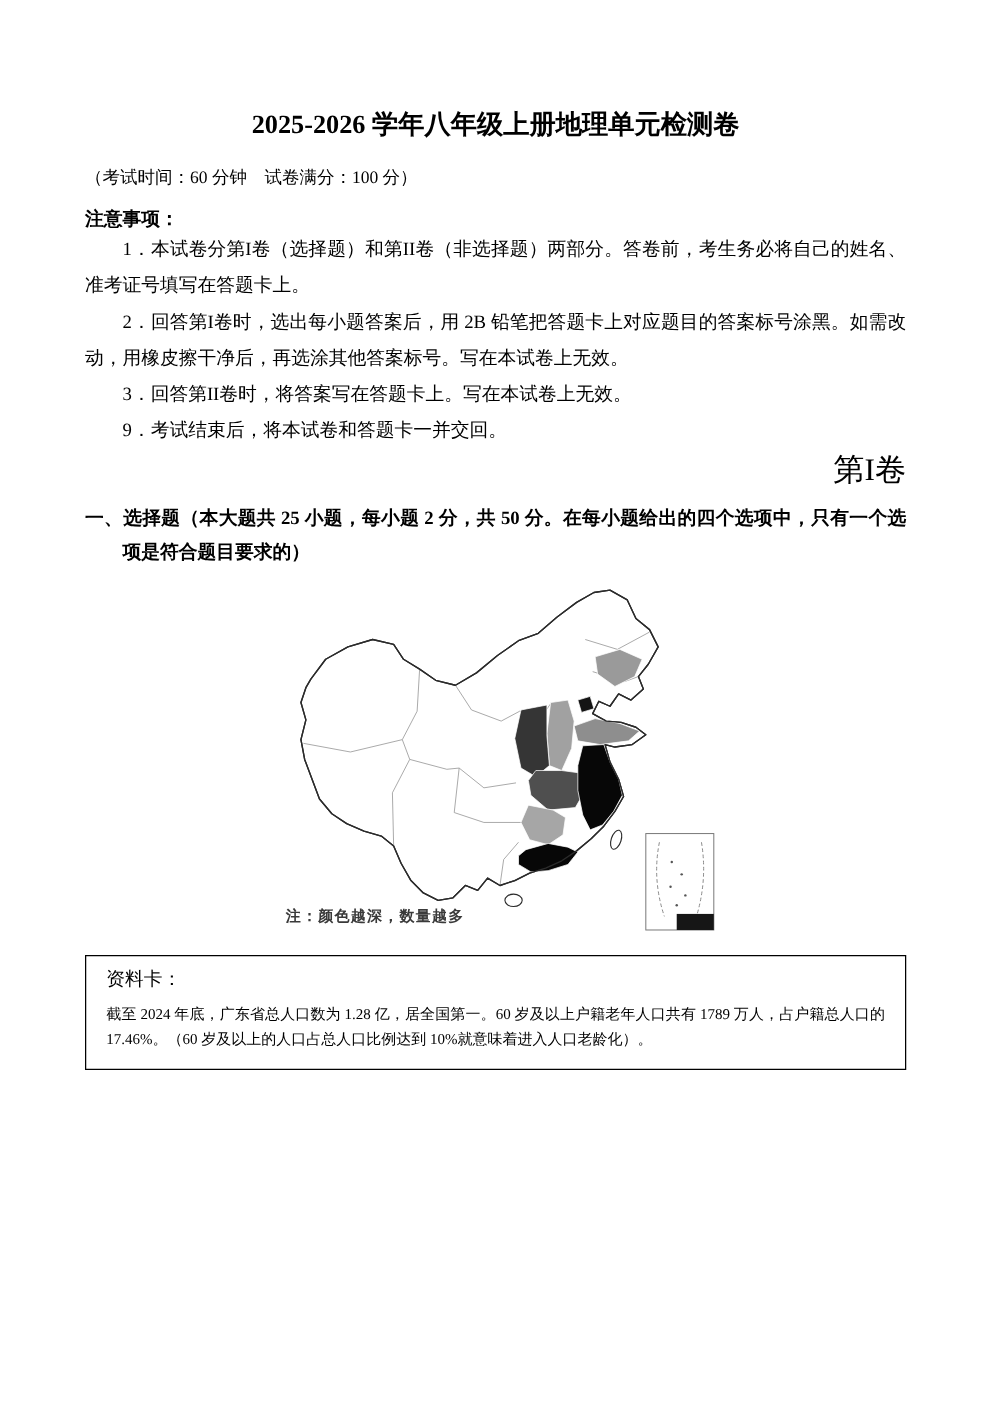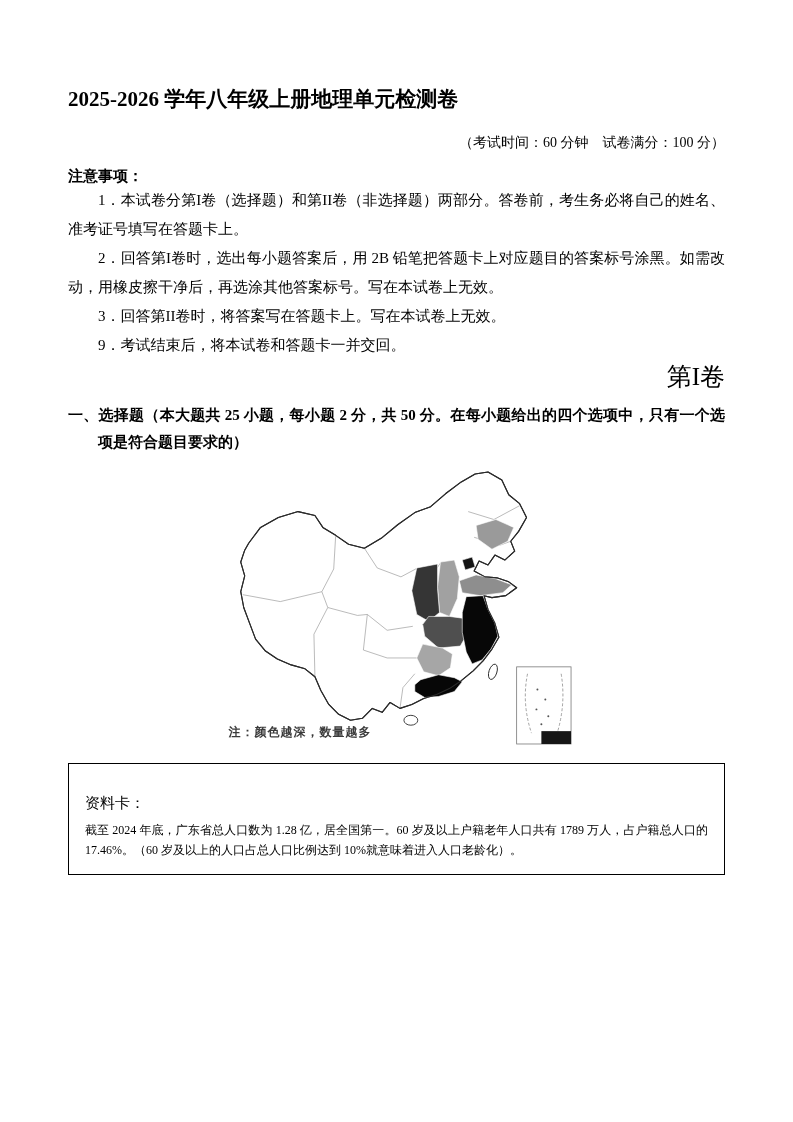--- a/index.html
+++ b/index.html
@@ -6,39 +6,39 @@
   html, body { width: 793px; height: 1122px; }
   body {
     background: #ffffff;
     color: #000000;
     font-family: "Liberation Serif", "DejaVu Serif", serif;
     position: relative;
     overflow: hidden;
   }
   .page { padding: 86px 68px 0 68px; }
 
-  .title      { text-align: left; font-size: 21px; font-weight: bold; line-height: 27px; }
+  .title      { text-align: center; font-size: 21px; font-weight: bold; line-height: 27px; }
   .subtitle   { text-align: center; font-size: 19px; font-weight: bold; line-height: 24px; margin-top: 15px; }
-  .exam-info  { text-align: right; font-size: 14px; line-height: 19px; margin-top: 20px; }
+  .exam-info  { text-align: left; font-size: 14px; line-height: 19px; margin-top: 20px; }
 
   .notice-heading { font-size: 15px; font-weight: bold; line-height: 19px; margin-top: 15px; }
   .notice { font-size: 15px; line-height: 29px; text-indent: 2em; text-align: justify; }
 
   .section-title { text-align: right; font-size: 25px; line-height: 34px; margin-top: 0; }
 
   .q-heading {
     font-size: 15px; font-weight: bold; line-height: 27px; margin-top: 8px;
     padding-left: 2em; text-indent: -2em; text-align: justify;
   }
   .intro { font-size: 15px; line-height: 30px; text-indent: 2em; margin-top: 4px; text-align: justify; }
 
   .map-wrap { width: 356px; margin: 10px auto 0 auto; position: relative; }
   .map-note { position: absolute; left: 10px; bottom: 16px; font-size: 12px; color: #3a3a3a; letter-spacing: 1px; font-weight: bold; }
 
-  .info-card { border: 1px solid #000000; margin-top: 6px; padding: 28px 16px 14px 16px; }
+  .info-card { border: 1px solid #000000; margin-top: 6px; padding: 8px 16px 14px 16px; }
   .info-card .card-heading { font-size: 15px; line-height: 22px; }
   .info-card .card-body    { font-size: 12px; line-height: 20px; margin-top: 6px; text-align: justify; }
 
   svg .outline     { fill: #ffffff; stroke: #2b2b2b; stroke-width: 1.1; stroke-linejoin: round; }
   svg .outline-top { fill: none;    stroke: #2b2b2b; stroke-width: 1.1; stroke-linejoin: round; }
   svg .inner       { fill: none; stroke: #9d9d9d; stroke-width: 0.7; }
   svg .region      { stroke: #ffffff; stroke-width: 0.6; }
   svg .island      { fill: #ffffff; stroke: #2b2b2b; stroke-width: 0.9; }
 </style>
 </head>

